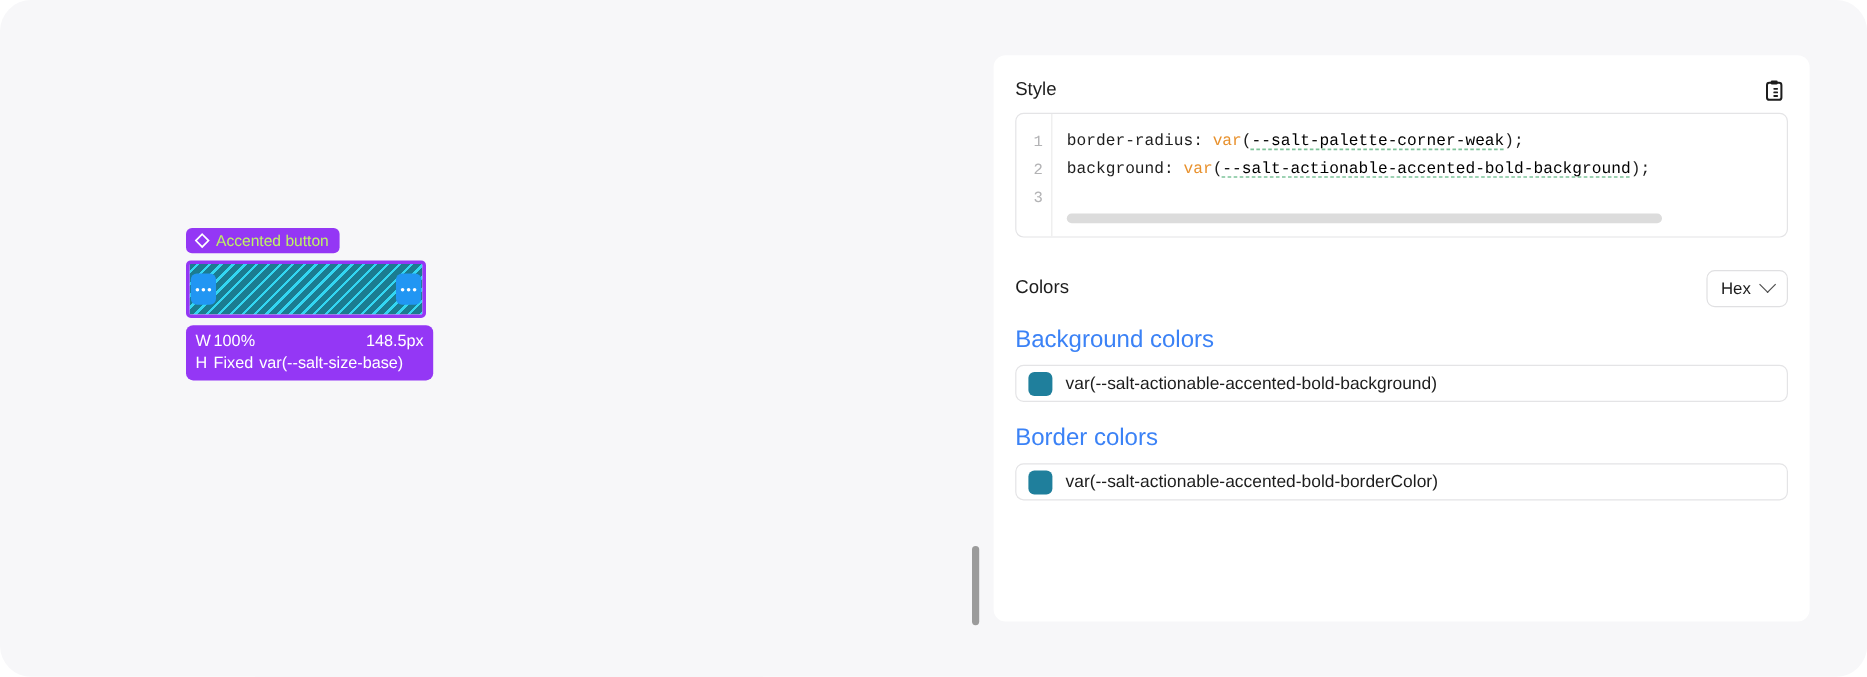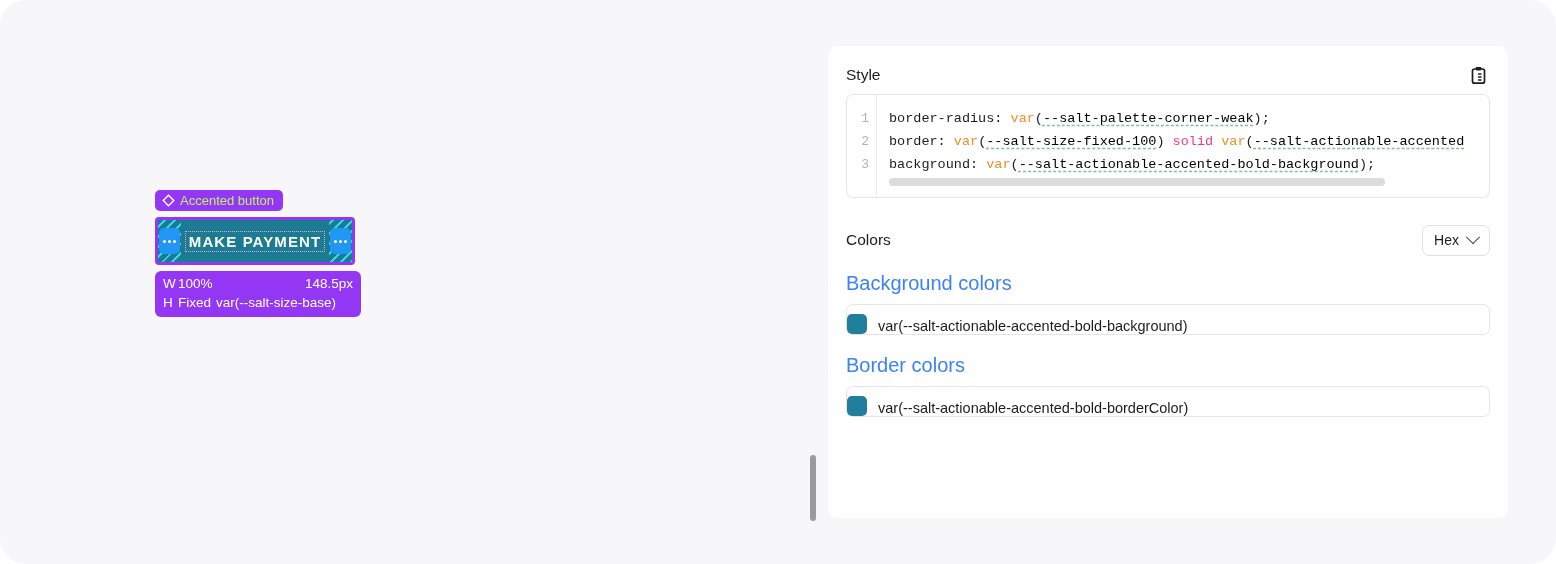--- a/index.html
+++ b/index.html
@@ -317,22 +317,22 @@
     font-size: 20px;
     color: #3b82f6;
     margin-bottom: 9px;
   }
   .color-field {
     height: 31px;
     border: 1px solid #e4e4e6;
     border-radius: 7px;
     background: #fff;
     display: flex;
-    align-items: flex-end;
-    padding: 0 0;
+    align-items: center;
+    padding: 0 10px;
     gap: 11px;
     box-sizing: border-box;
   }
   .swatch {
     width: 20px;
     height: 20px;
     border-radius: 5px;
     flex: none;
     box-sizing: border-box;
   }
@@ -358,23 +358,20 @@
         <div class="badge">
           <span>
             <svg width="13" height="13" viewBox="0 0 14 14" aria-hidden="true">
               <path d="M7 1.3 L12.7 7 L7 12.7 L1.3 7 Z" fill="none" stroke="#ffffff" stroke-width="1.5"></path>
             </svg>
           </span>
           <span>Accented button</span>
         </div>
 
         <div class="sel-outline">
-          <div class="btn-primary">
-            <span>MAKE PAYMENT</span>
-          </div>
           <div class="handle left">
             <i></i>
               <i></i>
               <i></i>
           </div>
           <div class="handle right">
             <i></i>
               <i></i>
               <i></i>
           </div>
@@ -417,21 +414,20 @@
     </div>
 
     <div class="code-box">
       <div class="gutter">
         <div>1</div>
         <div>2</div>
         <div>3</div>
       </div>
       <div class="code" id="code-body">
           <div class="ln"><span>border-radius: </span><span class="tok-fn">var</span><span>(</span><span class="tok-var">--salt-palette-corner-weak</span><span>);</span></div>
-          <div class="ln"><span>border: </span><span class="tok-fn">var</span><span>(</span><span class="tok-var">--salt-size-fixed-100</span><span>) </span><span class="tok-kw">solid</span><span> </span><span class="tok-fn">var</span><span>(</span><span class="tok-var">--salt-actionable-accented</span></div>
           <div class="ln"><span>background: </span><span class="tok-fn">var</span><span>(</span><span class="tok-var">--salt-actionable-accented-bold-background</span><span>);</span></div>
         </div>
       <div class="code-hscroll"></div>
     </div>
 
     <div class="colors-head">
       <div class="colors-title">Colors</div>
       <div class="hex-select">
         <span>Hex</span>
         <span class="chev"></span>

